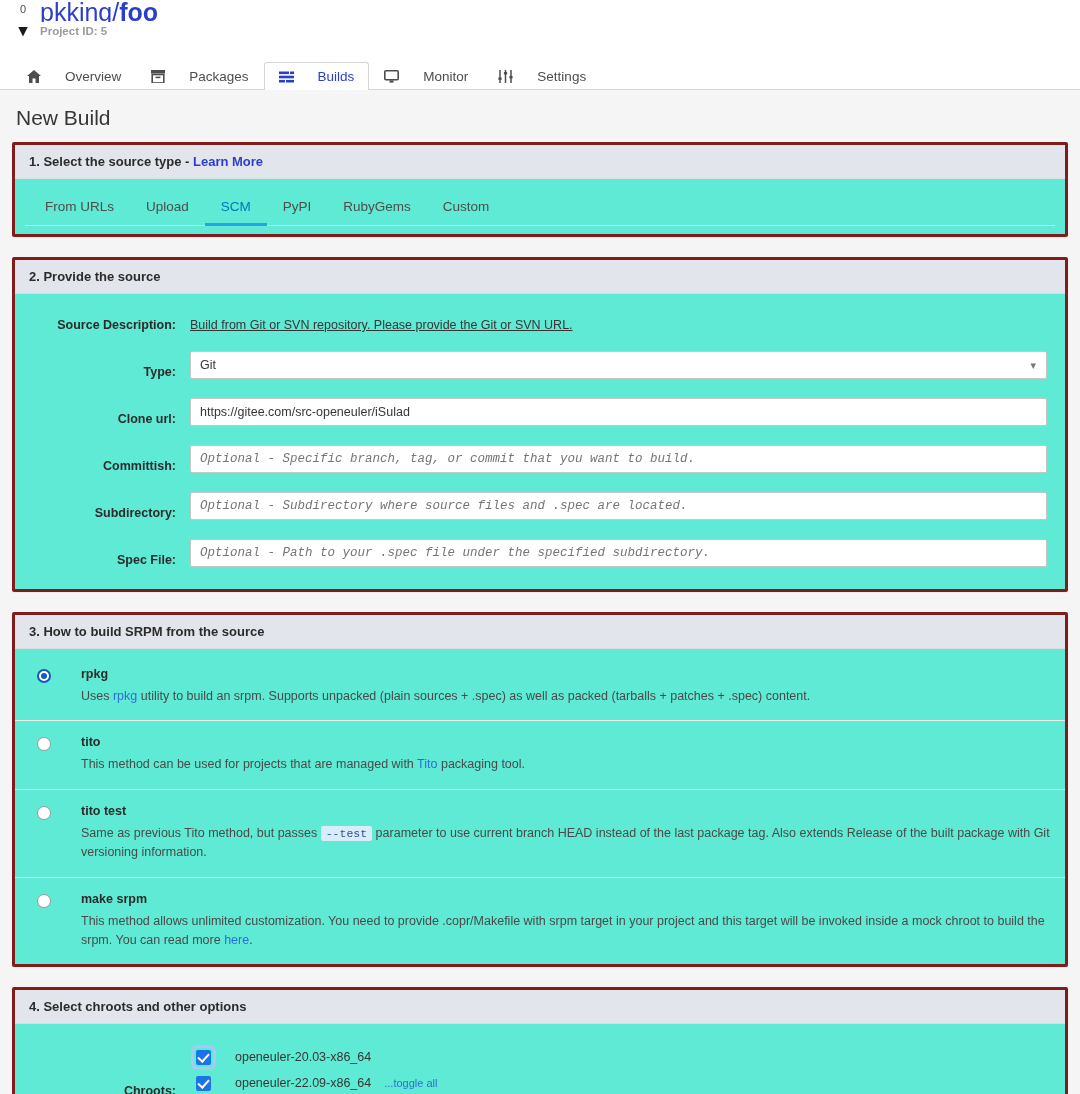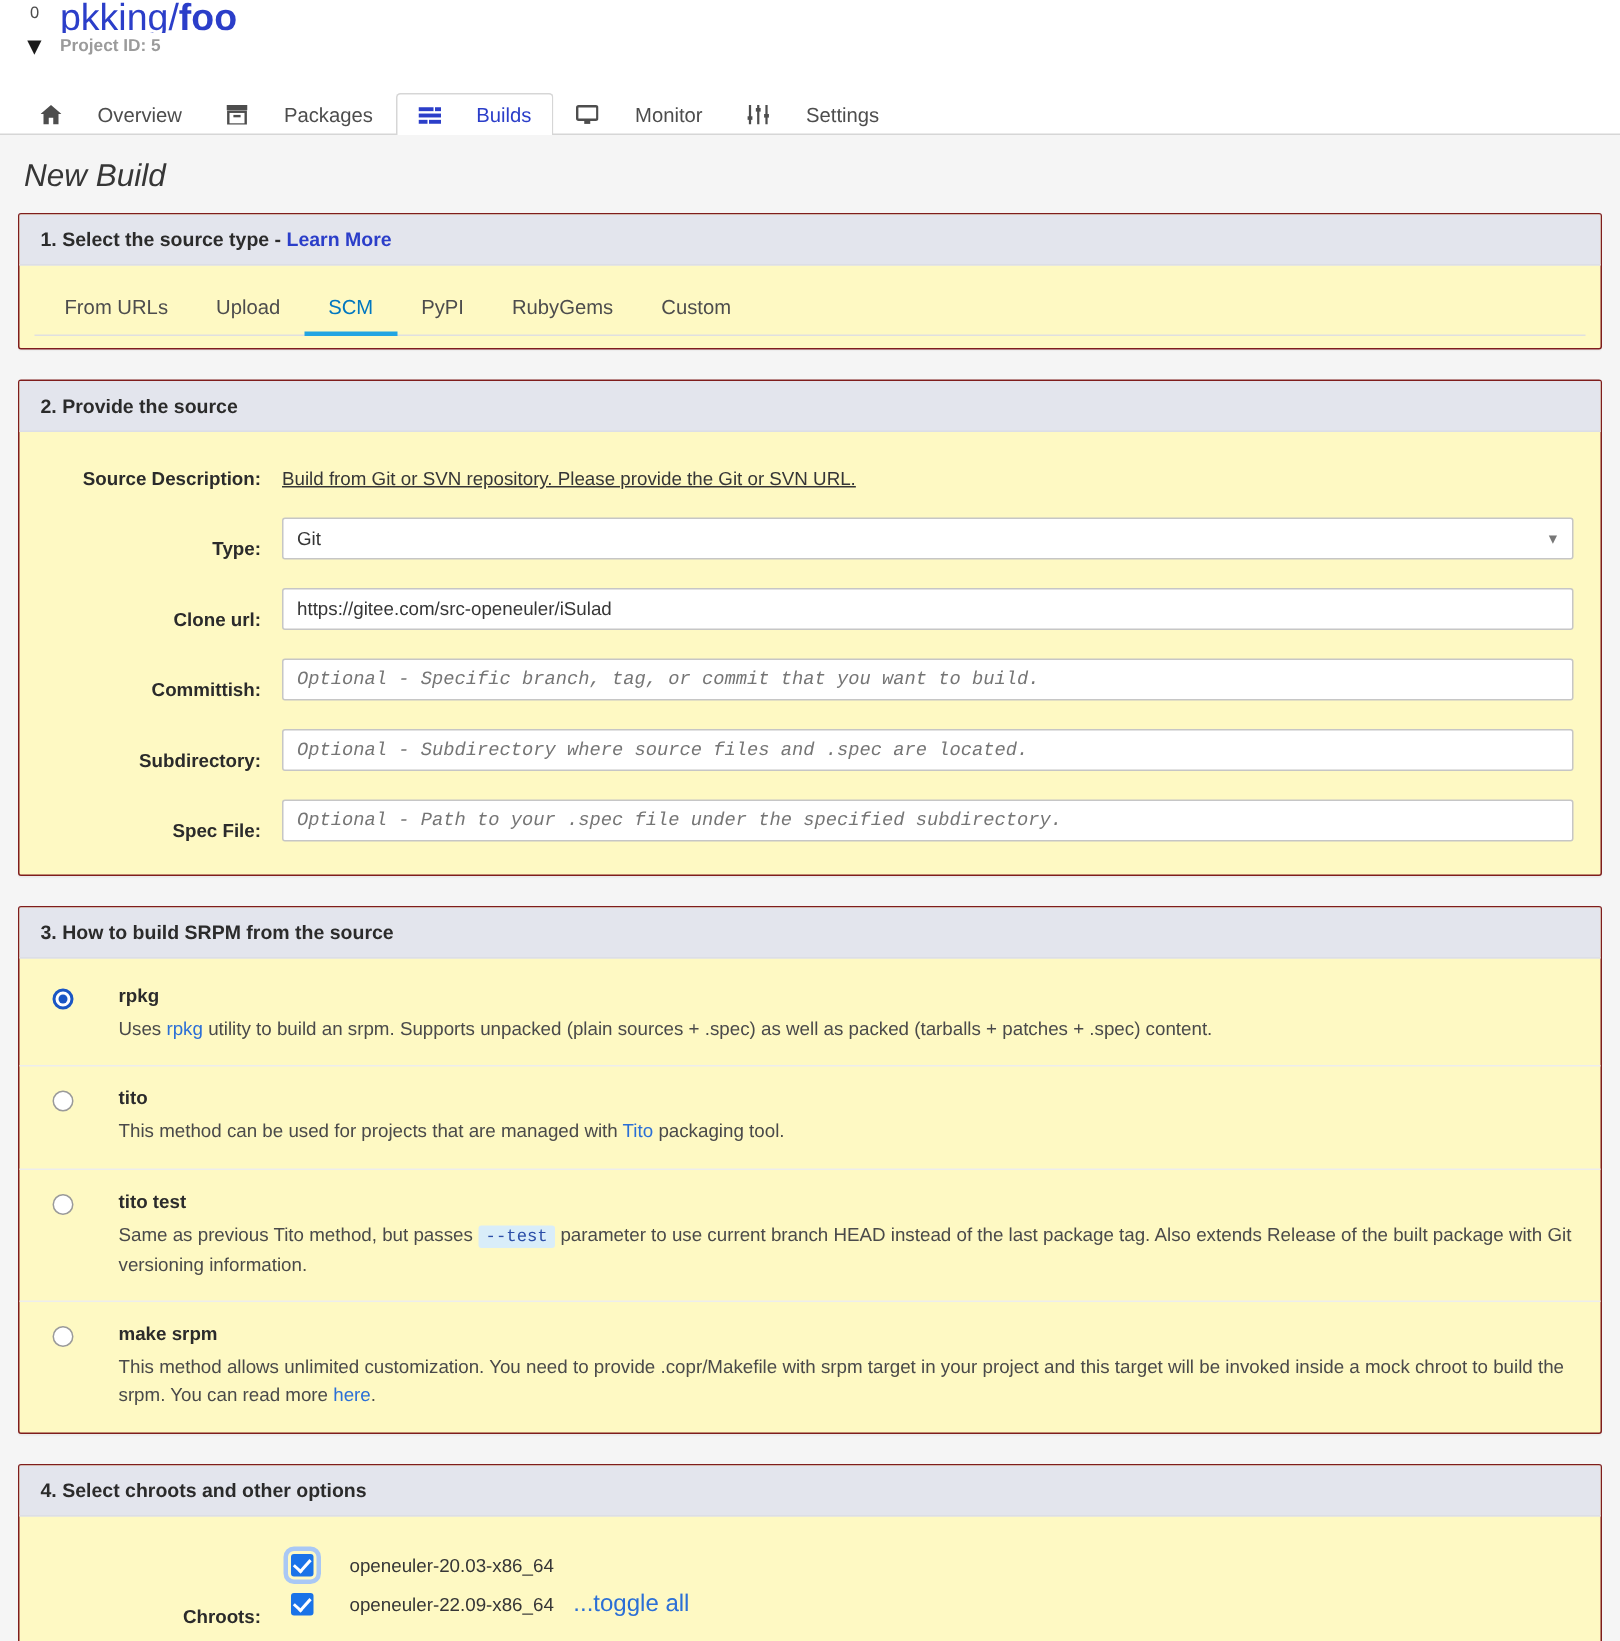--- a/index.html
+++ b/index.html
@@ -89,28 +89,27 @@
   }
   .navtab .ic { display: inline-flex; align-items: center; }
   .navtab svg { display: block; }
 
   
   .page-title {
     font-size: 21px;
     color: #363636;
     font-weight: 400;
     padding: 16px 0 12px 4px;
-    font-style: italic;
   }
 
   
   .wrap { padding: 0 12px; }
   .panel {
-    background: #fef9c3;
-    border: 1px solid #7f1d1d;
+    background: #5eead4;
+    border: 3px solid #7f1d1d;
     border-radius: 2px;
     margin-bottom: 20px;
     box-shadow: 0 1px 1px rgba(0,0,0,.04);
   }
   .panel-head {
     background: #e3e5ed;
     padding: 9px 14px;
     font-size: 13px;
     font-weight: bold;
     color: #2b2b2b;
@@ -258,21 +257,21 @@
     outline-offset: 2px;
     border-radius: 2px;
   }
   .chroot-name {
     font-size: 12.5px;
     color: #363636;
     margin-left: 19px;
     white-space: nowrap;
   }
   .toggle-all {
-    font-size: 16px;
+    font-size: 11px;
     color: #2b6fd6;
     text-decoration: none;
     margin-left: 13px;
   }
 </style>
 </head>
 <body>
 
 <div class="topbar">
   <div class="badge-col">

